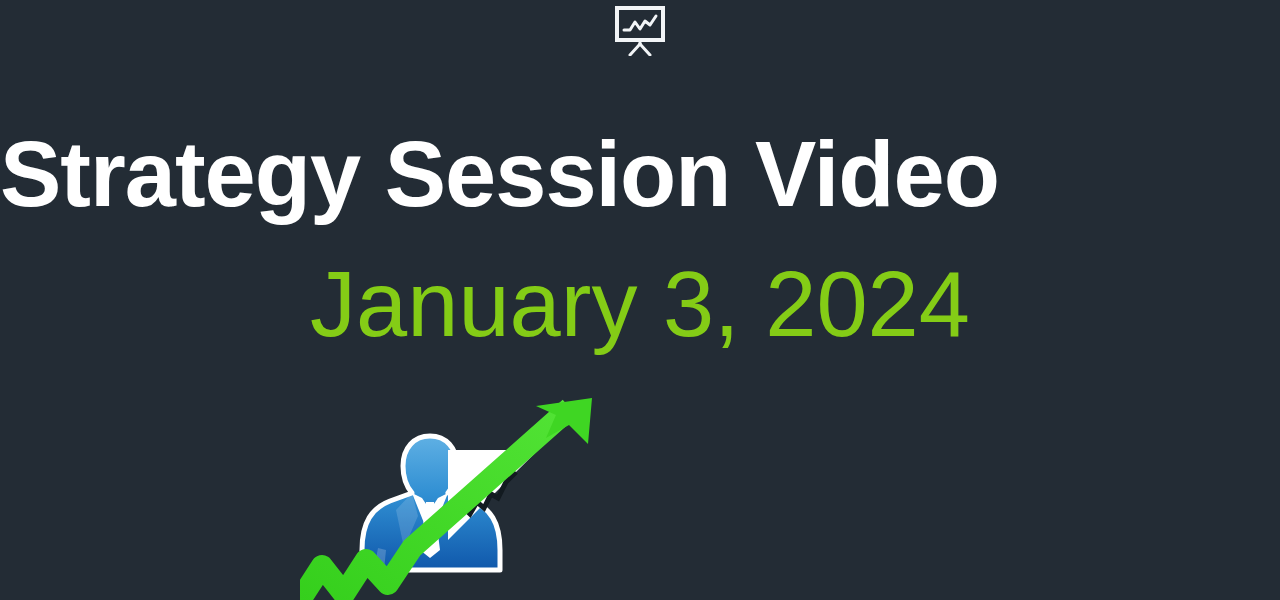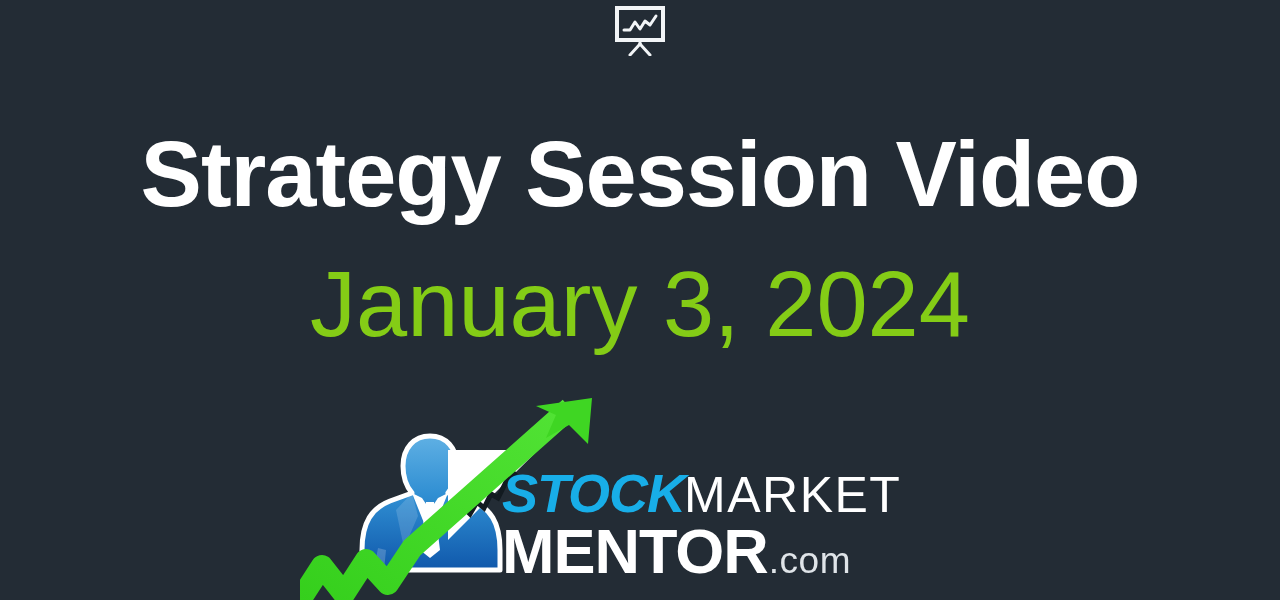--- a/index.html
+++ b/index.html
@@ -32,21 +32,21 @@
     align-items:flex-start;
     justify-content:center;
   }
   #board-icon svg { display:block; }
 
   
   #title {
     position:absolute;
     left:0; right:0;
     top:128px;
-    text-align:center;
+    text-align:left;
     color:#ffffff;
     font-size:92px;
     font-weight:bold;
     line-height:1.0;
     letter-spacing:-1px;
     white-space:nowrap;
   }
 
   
   #subtitle {
@@ -200,25 +200,15 @@
 
         <g>
 
           <path d="M 0,202 L 22,168 L 44,196 L 66,162 L 88,186 L 112,150 L 270,10" fill="none" stroke="url(#arrowGrad)" stroke-width="22" stroke-linejoin="round" stroke-linecap="butt"></path>
 
           <path d="M 292,0 L 288,46 L 269,27 L 246,40 L 256,17 L 236,8 Z" fill="#3fd623"></path>
         </g>
       </svg>
     </div>
 
-    <div id="logo-wordmark">
-      <div id="wm-line1" class="wm-line">
-        <span id="wm-stock">STOCK</span>
-        <span id="wm-market">MARKET</span>
-      </div>
-      <div id="wm-line2" class="wm-line">
-        <span id="wm-mentor">MENTOR</span>
-        <span id="wm-dotcom">.com</span>
-      </div>
-    </div>
 
   </div>
 </div>
 
 </body></html>

